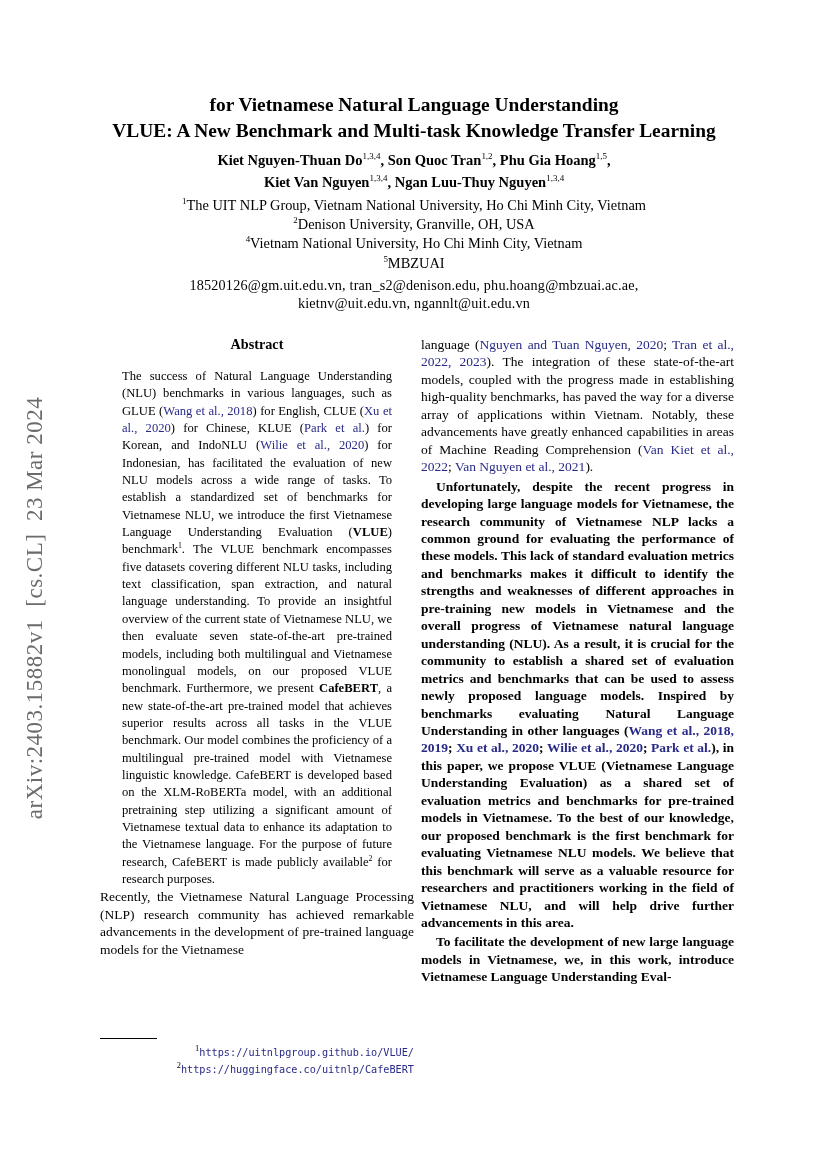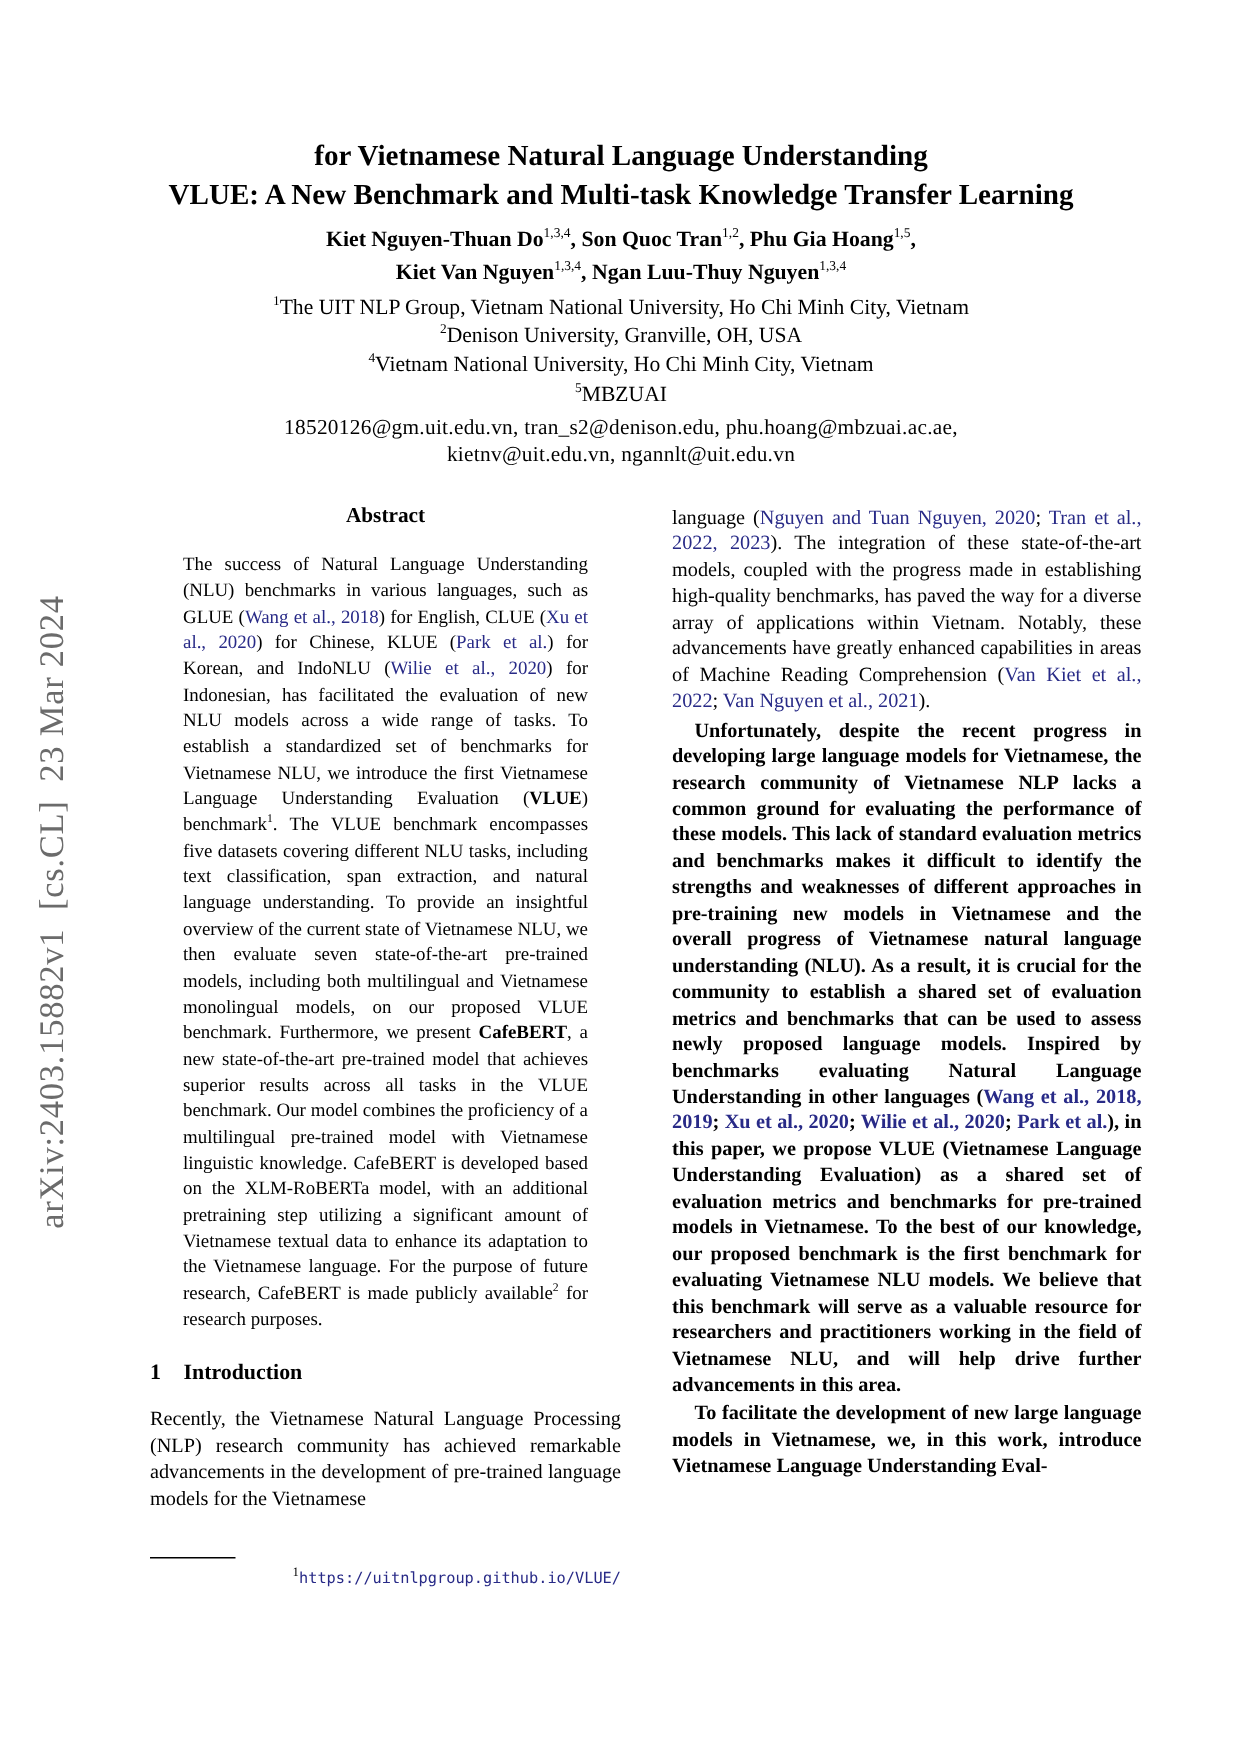--- a/index.html
+++ b/index.html
@@ -24,21 +24,21 @@
   .hdr{position:absolute;top:92px;left:84px;width:660px;text-align:center;}
   .title{font-size:19.4px;font-weight:bold;line-height:25.5px;}
   .authors{font-size:14.5px;font-weight:bold;line-height:21.5px;margin-top:7px;}
   .authors sup{font-weight:normal;}
   .affils{font-size:14.4px;line-height:19.2px;margin-top:3px;}
   .emails{font-size:14.2px;line-height:18.5px;margin-top:3px;letter-spacing:0.2px;}
   sup{font-size:0.62em;line-height:0;}
   
   .col{position:absolute;top:336px;text-align:justify;}
   .col-left{left:100px;width:314px;}
-  .col-right{left:448px;width:313px;font-size:13.5px;line-height:17.45px;}
+  .col-right{left:421px;width:313px;font-size:13.5px;line-height:17.45px;}
   .abstract-h{text-align:center;font-weight:bold;font-size:14.2px;margin:0 0 15px 0;}
   .abstract-body{width:270px;margin:0 auto;font-size:12.6px;line-height:17.35px;text-align:justify;hyphens:auto;}
   .sec-h{font-weight:bold;font-size:14.6px;margin:19px 0 13px 0;text-align:left;}
   .sec-h .num{margin-right:15px;}
   .body-p{font-size:13.5px;line-height:17.4px;margin:0;hyphens:auto;}
   .col-right p{margin:0 0 2px 0;hyphens:auto;}
   .col-right p.indent{text-indent:15px;font-weight:bold;}
   .cite{color:var(--cite);}
   .bold{font-weight:bold;}
   
@@ -66,28 +66,26 @@
   </div>
   <div class="emails">
     <div>18520126@gm.uit.edu.vn, tran_s2@denison.edu, phu.hoang@mbzuai.ac.ae,</div>
     <div>kietnv@uit.edu.vn, ngannlt@uit.edu.vn</div>
   </div>
 </div>
 
 <div class="col col-left">
   <div class="abstract-h">Abstract</div>
   <div class="abstract-body"><span>The success of Natural Language Understanding (NLU) benchmarks in various languages, such as GLUE (</span><span class="cite">Wang et al., 2018</span><span>) for English, CLUE (</span><span class="cite">Xu et al., 2020</span><span>) for Chinese, KLUE (</span><span class="cite">Park et al.</span><span>) for Korean, and IndoNLU (</span><span class="cite">Wilie et al., 2020</span><span>) for Indonesian, has facilitated the evaluation of new NLU models across a wide range of tasks. To establish a standardized set of benchmarks for Vietnamese NLU, we introduce the first Vietnamese Language Understanding Evaluation (</span><span class="bold">VLUE</span><span>) benchmark</span><sup>1</sup><span>. The VLUE benchmark encompasses five datasets covering different NLU tasks, including text classification, span extraction, and natural language understanding. To provide an insightful overview of the current state of Vietnamese NLU, we then evaluate seven state-of-the-art pre-trained models, including both multilingual and Vietnamese monolingual models, on our proposed VLUE benchmark. Furthermore, we present </span><span class="bold">CafeBERT</span><span>, a new state-of-the-art pre-trained model that achieves superior results across all tasks in the VLUE benchmark. Our model combines the proficiency of a multilingual pre-trained model with Vietnamese linguistic knowledge. CafeBERT is developed based on the XLM-RoBERTa model, with an additional pretraining step utilizing a significant amount of Vietnamese textual data to enhance its adaptation to the Vietnamese language. For the purpose of future research, CafeBERT is made publicly available</span><sup>2</sup><span> for research purposes.</span></div>
-  <div class="sec-h">
-    <span class="num">1</span><span>Introduction</span>
-  </div>
   <p class="body-p">Recently, the Vietnamese Natural Language Processing (NLP) research community has achieved remarkable advancements in the development of pre-trained language models for the Vietnamese</p>
 </div>
 
 <div class="col col-right">
   <p><span>language (</span><span class="cite">Nguyen and Tuan Nguyen, 2020</span><span>; </span><span class="cite">Tran et al., 2022, 2023</span><span>). The integration of these state-of-the-art models, coupled with the progress made in establishing high-quality benchmarks, has paved the way for a diverse array of applications within Vietnam. Notably, these advancements have greatly enhanced capabilities in areas of Machine Reading Comprehension (</span><span class="cite">Van Kiet et al., 2022</span><span>; </span><span class="cite">Van Nguyen et al., 2021</span><span>).</span></p>
   <p class="indent"><span>Unfortunately, despite the recent progress in developing large language models for Vietnamese, the research community of Vietnamese NLP lacks a common ground for evaluating the performance of these models. This lack of standard evaluation metrics and benchmarks makes it difficult to identify the strengths and weaknesses of different approaches in pre-training new models in Vietnamese and the overall progress of Vietnamese natural language understanding (NLU). As a result, it is crucial for the community to establish a shared set of evaluation metrics and benchmarks that can be used to assess newly proposed language models. Inspired by benchmarks evaluating Natural Language Understanding in other languages (</span><span class="cite">Wang et al., 2018, 2019</span><span>; </span><span class="cite">Xu et al., 2020</span><span>; </span><span class="cite">Wilie et al., 2020</span><span>; </span><span class="cite">Park et al.</span><span>), in this paper, we propose VLUE (Vietnamese Language Understanding Evaluation) as a shared set of evaluation metrics and benchmarks for pre-trained models in Vietnamese. To the best of our knowledge, our proposed benchmark is the first benchmark for evaluating Vietnamese NLU models. We believe that this benchmark will serve as a valuable resource for researchers and practitioners working in the field of Vietnamese NLU, and will help drive further advancements in this area.</span></p>
   <p class="indent">To facilitate the development of new large language models in Vietnamese, we, in this work, introduce Vietnamese Language Understanding Eval-</p>
 </div>
 
 <div class="fnblock">
   <div class="fnrule"></div>
   <div class="fnline"><sup>1</sup><span class="fnurl">https://uitnlpgroup.github.io/VLUE/</span></div>
+  <div class="fnline"><sup>2</sup><span class="fnurl">https://huggingface.co/uitnlp/CafeBERT</span></div>
 </div>
 
 </body></html>

